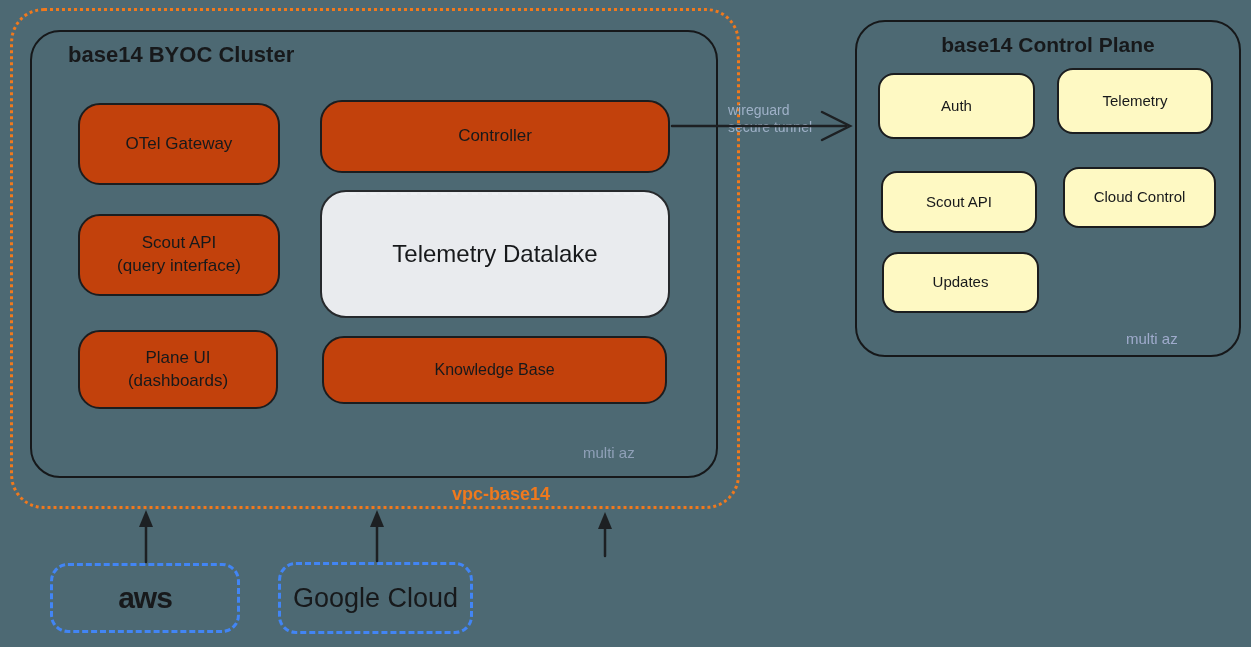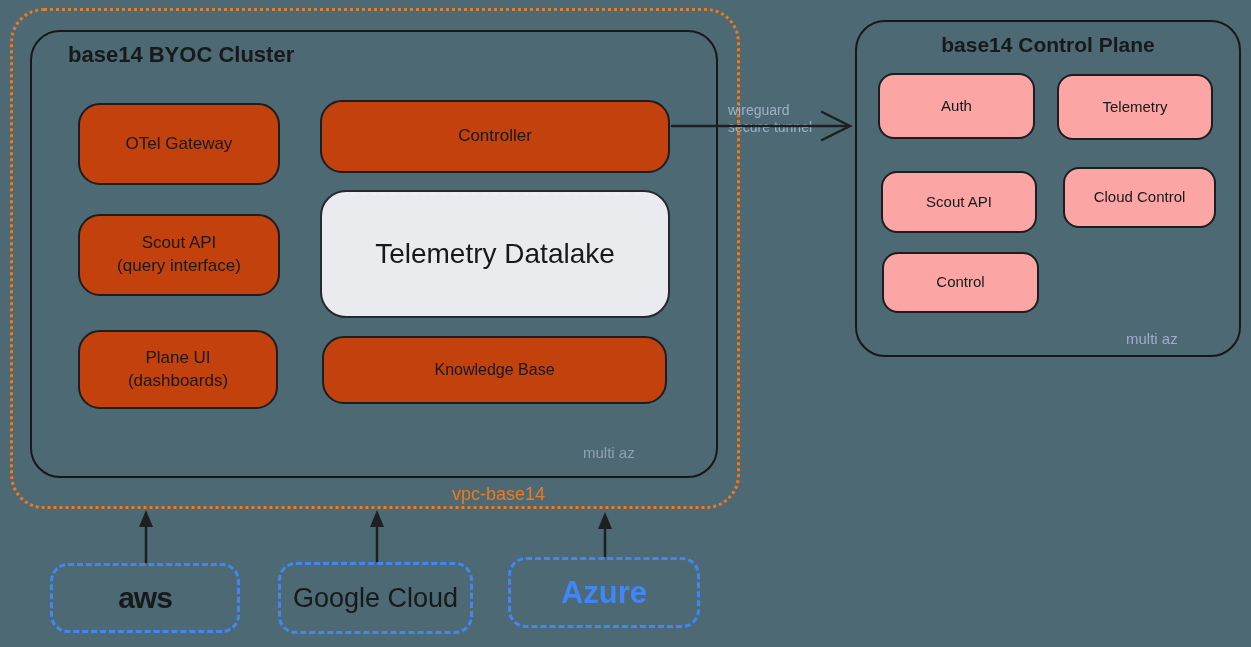--- a/index.html
+++ b/index.html
@@ -7,21 +7,21 @@
     position:relative;width:1251px;height:647px;background:#4d6973;
     font-family:"Liberation Sans","DejaVu Sans",sans-serif;overflow:hidden;
     color:#17191b;
   }
   .abs{position:absolute;box-sizing:border-box;}
   .vpc{
     left:10px;top:8px;width:730px;height:501px;
     border:3px dotted #f0791d;border-radius:34px;
   }
   .vpc-label{
-    left:452px;top:484px;color:#f0791d;font-size:18px;font-weight:400;
+    left:452px;top:484px;color:#f0791d;font-size:18px;font-weight:700;
   }
   .byoc{
     left:30px;top:30px;width:688px;height:448px;
     border:2.5px solid #16181a;border-radius:30px;
   }
   .byoc-title{
     left:68px;top:42px;font-size:22px;font-weight:600;color:#17191b;
   }
   .cp{
     left:855px;top:20px;width:386px;height:337px;
@@ -29,34 +29,34 @@
   }
   .cp-title{
     left:855px;top:33px;width:386px;text-align:center;
     font-size:21px;font-weight:600;color:#17191b;
   }
   .node{
     display:flex;flex-direction:column;align-items:center;justify-content:center;
     text-align:center;line-height:1.35;
   }
   .green{background:#c2410c;border:2px solid #1b1d1f;border-radius:22px;font-size:17px;}
-  .lav{background:#fca5a5;border:2px solid #1b1d1f;border-radius:16px;font-size:15px;}
-  .gray{background:#e9ebee;border:2px solid #26292c;border-radius:26px;font-size:28px;font-weight:500;}
+  .lav{background:#fef9c3;border:2px solid #1b1d1f;border-radius:16px;font-size:15px;}
+  .gray{background:#e9ebee;border:2px solid #26292c;border-radius:26px;font-size:24px;font-weight:500;}
   .gray .topline{
     position:absolute;top:1px;left:18px;right:18px;height:0;
     border-top:2px dashed #edf0f3;
   }
   .n-otel{left:78px;top:103px;width:202px;height:82px;}
   .n-controller{left:320px;top:100px;width:350px;height:73px;}
   .n-scoutapi{left:78px;top:214px;width:202px;height:82px;}
   .n-datalake{left:320px;top:190px;width:350px;height:128px;}
   .n-scoutui{left:78px;top:330px;width:200px;height:79px;}
   .n-kb{left:322px;top:336px;width:345px;height:68px;font-size:16px;}
   .n-auth{left:878px;top:73px;width:157px;height:66px;}
-  .n-cptel{left:1057px;top:74px;width:156px;height:66px;}
+  .n-cptel{left:1057px;top:68px;width:156px;height:66px;}
   .n-cpscout{left:881px;top:171px;width:156px;height:62px;}
   .n-fleet{left:1063px;top:167px;width:153px;height:61px;}
   .n-console{left:882px;top:252px;width:157px;height:61px;}
   .n-updates{left:1062px;top:250px;width:156px;height:61px;}
   .multiaz{font-size:15px;color:#8fa0b8;}
   .byoc-multiaz{left:583px;top:444px;}
   .cp-multiaz{left:1126px;top:330px;color:#9fabcc;}
   .tunnel-label{
     left:728px;top:102px;width:110px;text-align:left;
     font-size:14px;line-height:1.2;color:#9fb1c8;
@@ -124,33 +124,30 @@
   <div class="abs node lav n-cptel">
     <span>Telemetry</span>
   </div>
   <div class="abs node lav n-cpscout">
     <span>Scout API</span>
   </div>
   <div class="abs node lav n-fleet">
     <span>Cloud Control</span>
   </div>
   <div class="abs node lav n-console">
-    <span>Control</span>
+    <span>Updates</span>
   </div>
 
   <div class="abs multiaz cp-multiaz">multi az</div>
 
   <div class="abs provider p-aws">
     <span>aws</span>
   </div>
   <div class="abs provider p-gcp">
     <span>Google Cloud</span>
-  </div>
-  <div class="abs provider p-azure">
-    <span>Azure</span>
   </div>
 
   <svg class="abs arrows" viewBox="0 0 1251 647" width="1251" height="647" xmlns="http://www.w3.org/2000/svg">
     <g stroke="#1d2023" stroke-width="2.5" fill="none" stroke-linecap="round">
       <path d="M672 126 H846"></path>
       <path d="M822 112 L850 126 L822 140"></path>
     </g>
     <g stroke="#1d2023" stroke-width="2.5" stroke-linecap="round">
       <path d="M146 562 V522" fill="none"></path>
       <polygon points="146,510 139,527 153,527" fill="#1d2023" stroke="none"></polygon>

